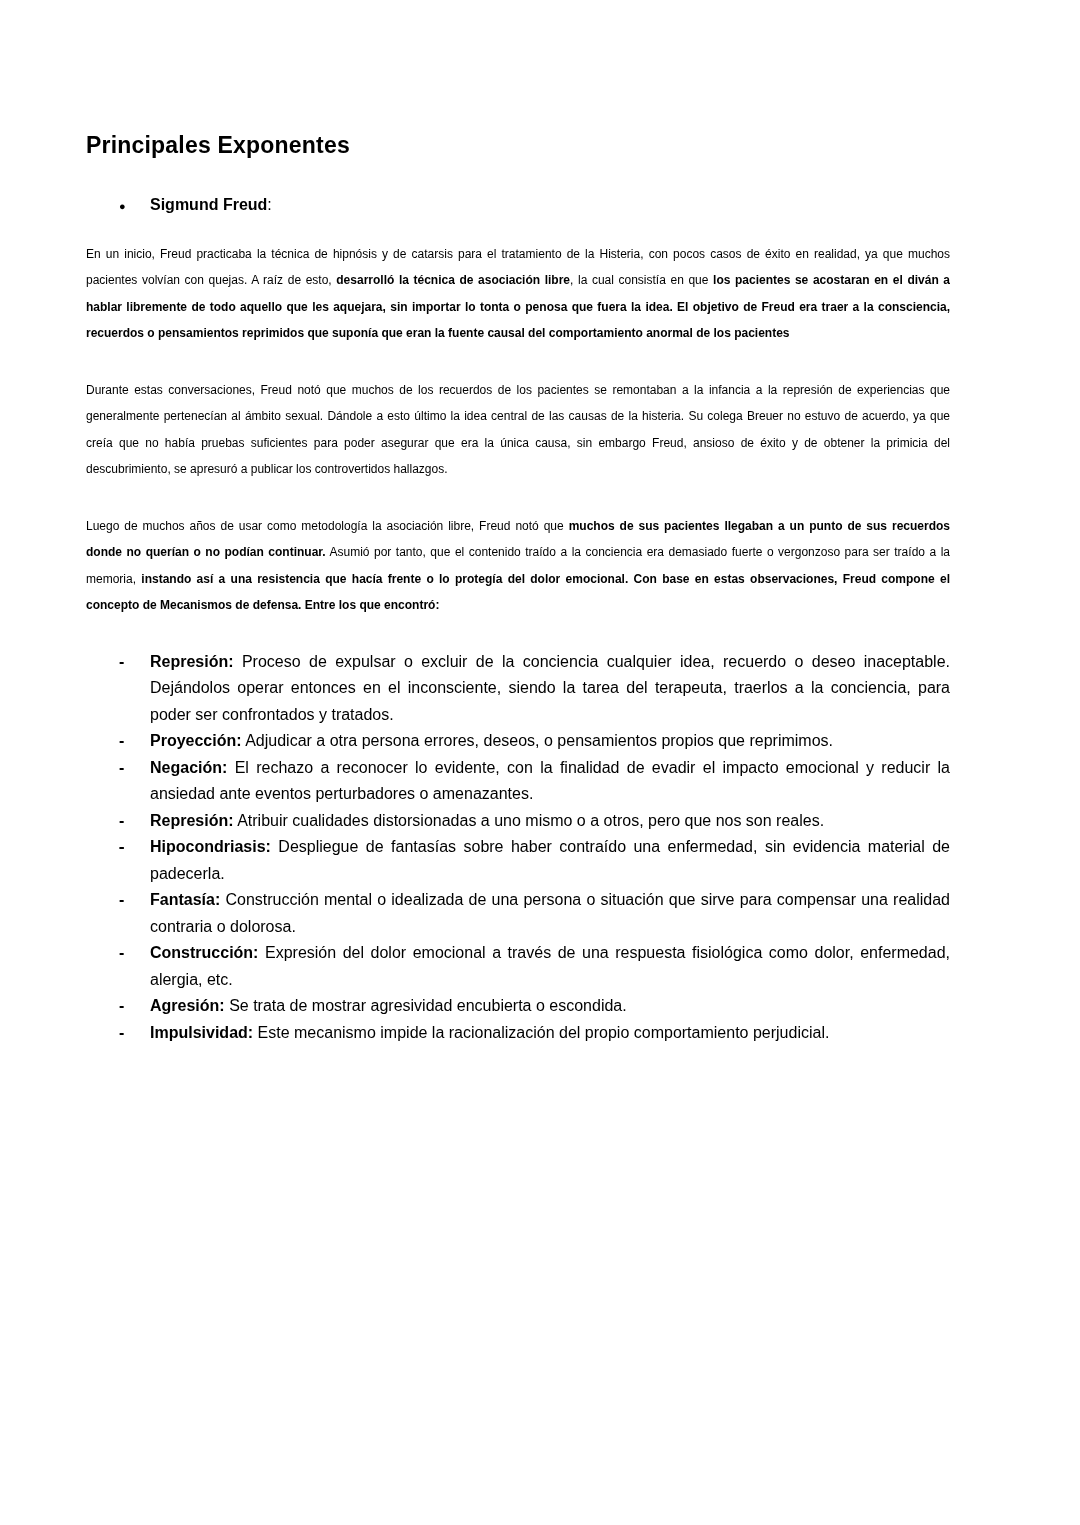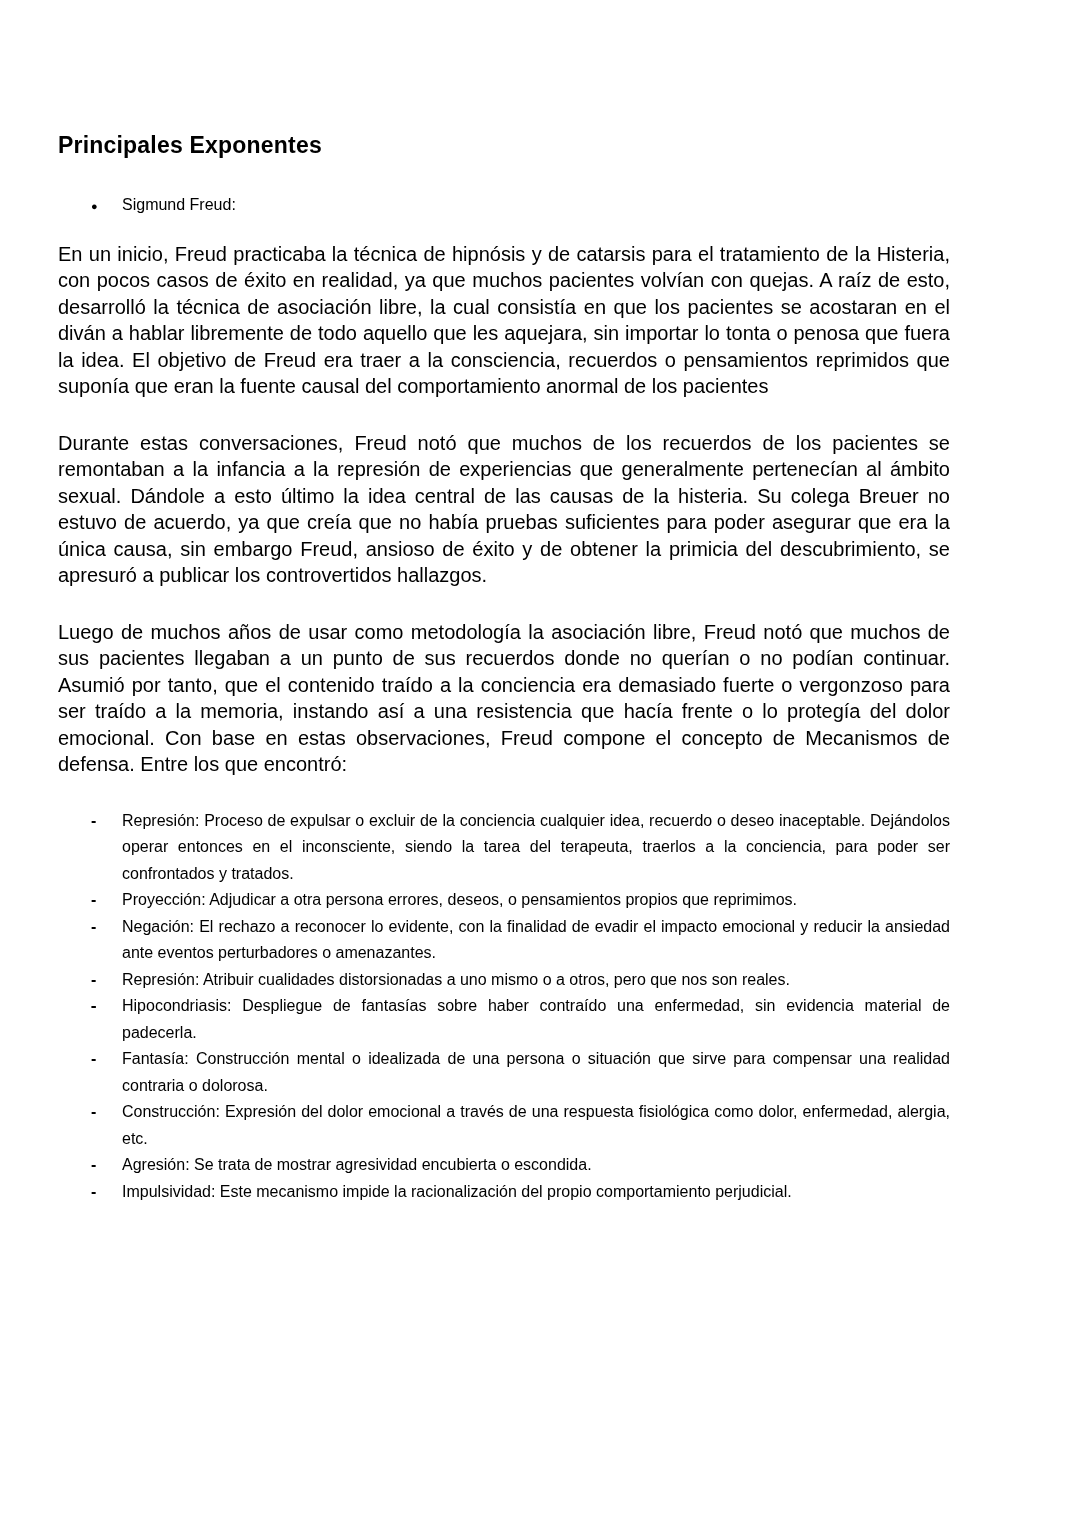--- a/index.html
+++ b/index.html
@@ -8,32 +8,32 @@
   body {
     width: 1080px;
     min-height: 1525px;
     font-family: "Liberation Sans", "DejaVu Sans", sans-serif;
     color: #000000;
     -webkit-font-smoothing: antialiased;
   }
   .page {
     width: 1080px;
     min-height: 1525px;
-    padding: 130px 130px 0 58px;
+    padding: 130px 130px 0 86px;
     background: #ffffff;
   }
   .doc-title {
     font-size: 23px;
     font-weight: bold;
     line-height: 30px;
     margin-bottom: 32px;
     letter-spacing: 0.2px;
   }
   .para {
-    font-size: 20px;
+    font-size: 12px;
     line-height: 26.5px;
     text-align: justify;
     margin-bottom: 30px;
   }
   .li {
     position: relative;
     padding-left: 64px;
     font-size: 16px;
     line-height: 26.5px;
     text-align: justify;
@@ -45,21 +45,21 @@
     font-weight: bold;
   }
   .bullet-line {
     margin-bottom: 22px;
   }
   .bullet-line .marker {
     font-size: 11px;
     top: 1px;
     line-height: 26.5px;
   }
-  .b { font-weight: normal; }
+  .b { font-weight: bold; }
   .mech-list { margin-bottom: 0; }
 </style>
 </head>
 <body>
 
 <div class="page">
 
   <h1 class="doc-title">Principales Exponentes</h1>
 
   <div class="li bullet-line">

